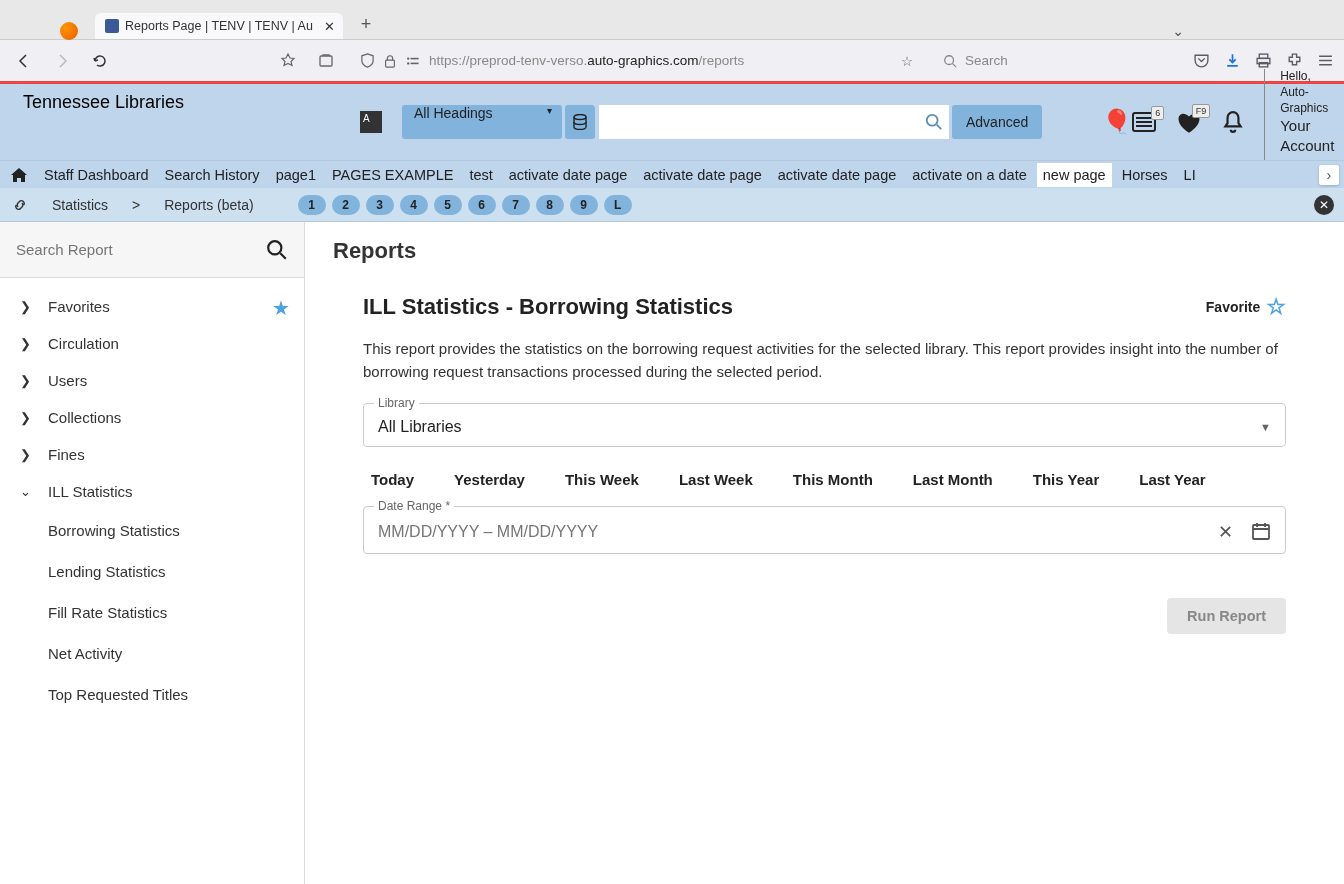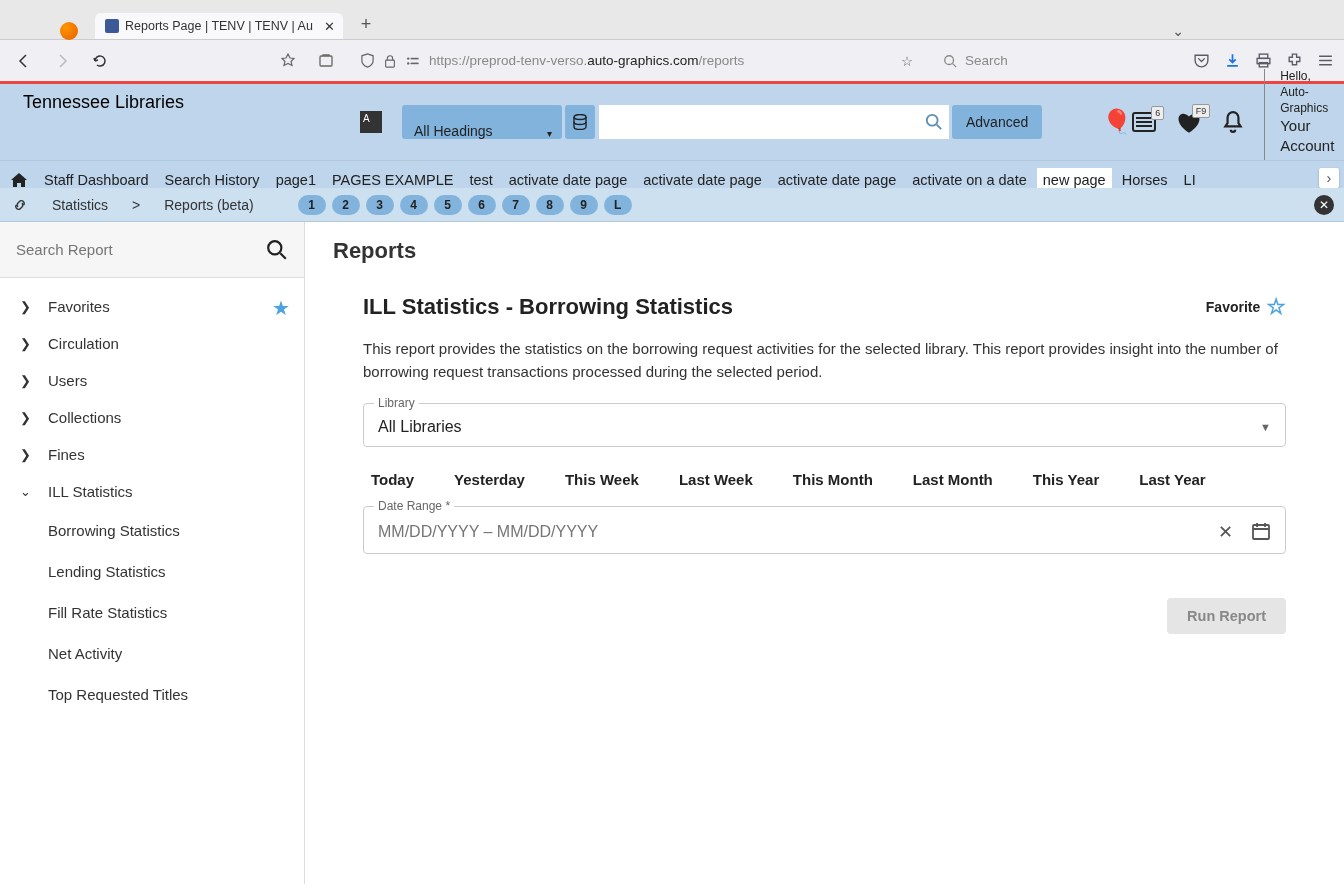--- a/index.html
+++ b/index.html
@@ -30,38 +30,38 @@
 .url-text .path { color: #888; }
 .search-bar { width: 240px; background: #f0f0f4; border-radius: 6px; height: 32px; display: flex; align-items: center; padding: 0 10px; gap: 8px; color: #888; font-size: 13.5px; }
 .toolbar-icons { display: flex; gap: 14px; align-items: center; margin-left: 10px; }
 
 
 .app-header { background: #bed5eb; height: 76px; display: flex; align-items: center; padding: 0 10px; position: relative; }
 .app-title { font-size: 18px; color: #000000; font-weight: normal; position: absolute; left: 23px; top: 8px; }
 .search-section { display: flex; align-items: center; margin-left: 350px; }
 .lang-icon { width: 22px; height: 22px; background: #333; margin-right: 20px; position: relative; }
 .lang-icon::before { content: "A"; color: white; font-size: 10px; position: absolute; top: 2px; left: 3px; }
-.headings-dropdown { background: #81b3dc; height: 34px; width: 160px; display: flex; align-items: flex-end; padding: 0 12px; color: #222; border-radius: 3px; position: relative; font-size: 14px; }
+.headings-dropdown { background: #81b3dc; height: 34px; width: 160px; display: flex; align-items: flex-start; padding: 0 12px; color: #222; border-radius: 3px; position: relative; font-size: 14px; }
 .headings-dropdown .chev { position: absolute; right: 10px; font-size: 10px; }
 .db-icon { width: 30px; display: flex; align-items: center; justify-content: center; font-size: 14px; color: #333; background: #81b3dc; height: 34px; border-radius: 3px; margin-left: 3px;}
 .main-search { width: 320px; height: 34px; background: white; border: none; padding: 0 10px; margin-left: 4px; }
 .search-btn { width: 30px; height: 34px; background: white; display: flex; align-items: center; justify-content: center; }
 .search-btn svg { width: 18px; height: 18px; stroke: #5b8db5; }
 .advanced-btn { background: #81b3dc; height: 34px; padding: 0 14px; display: flex; align-items: center; color: #222; margin-left: 3px; border-radius: 3px; }
 .balloon { margin-left: 60px; font-size: 24px; }
 .header-right { margin-left: auto; display: flex; align-items: center; gap: 20px; }
 .header-icon-wrap { position: relative; }
 .header-icon-wrap .badge { position: absolute; top: -6px; right: -8px; background: #eee; border: 1px solid #999; border-radius: 2px; font-size: 9px; padding: 0 3px; line-height: 12px; }
 .list-icon, .heart-icon, .bell-icon { font-size: 22px; color: #222; }
 .account-block { border-left: 1px solid #888; padding-left: 15px; line-height: 1.3; }
 .account-hello { font-size: 12px; color: #222; }
 .account-link { font-size: 15px; color: #222; }
 
 
-.nav-menu { background: #bed5eb; height: 28px; display: flex; align-items: flex-end; padding: 0 10px; gap: 16px; font-size: 14.5px; color: #222; overflow: hidden; position: relative; border-top: 1px solid rgba(0,0,0,0.06); }
+.nav-menu { background: #bed5eb; height: 28px; display: flex; align-items: center; padding: 0 10px; gap: 16px; font-size: 14.5px; color: #222; overflow: hidden; position: relative; border-top: 1px solid rgba(0,0,0,0.06); }
 .nav-menu .home-icon { font-size: 16px; }
 .nav-item { white-space: nowrap; cursor: pointer; }
 .nav-more { position: absolute; right: 5px; background: white; width: 20px; height: 20px; display: flex; align-items: center; justify-content: center; border-radius: 2px; color: #555; box-shadow: 0 1px 3px rgba(0,0,0,0.2);}
 .nav-item-bg { background: white; padding: 4px 6px; margin: -4px -6px; }
 
 
 .breadcrumb-bar { background: #cce0f0; height: 34px; display: flex; align-items: center; padding: 12px 12px; gap: 24px; font-size: 14px; color: #333; border-bottom: 1px solid #b0c8de; position: relative; }
 .bc-link-icon { font-size: 14px; }
 .num-pills { display: flex; gap: 6px; margin-left: 20px; }
 .num-pill { background: #81b3dc; width: 28px; height: 20px; border-radius: 10px; display: flex; align-items: center; justify-content: center; font-size: 12px; font-weight: bold; color: #222; }

